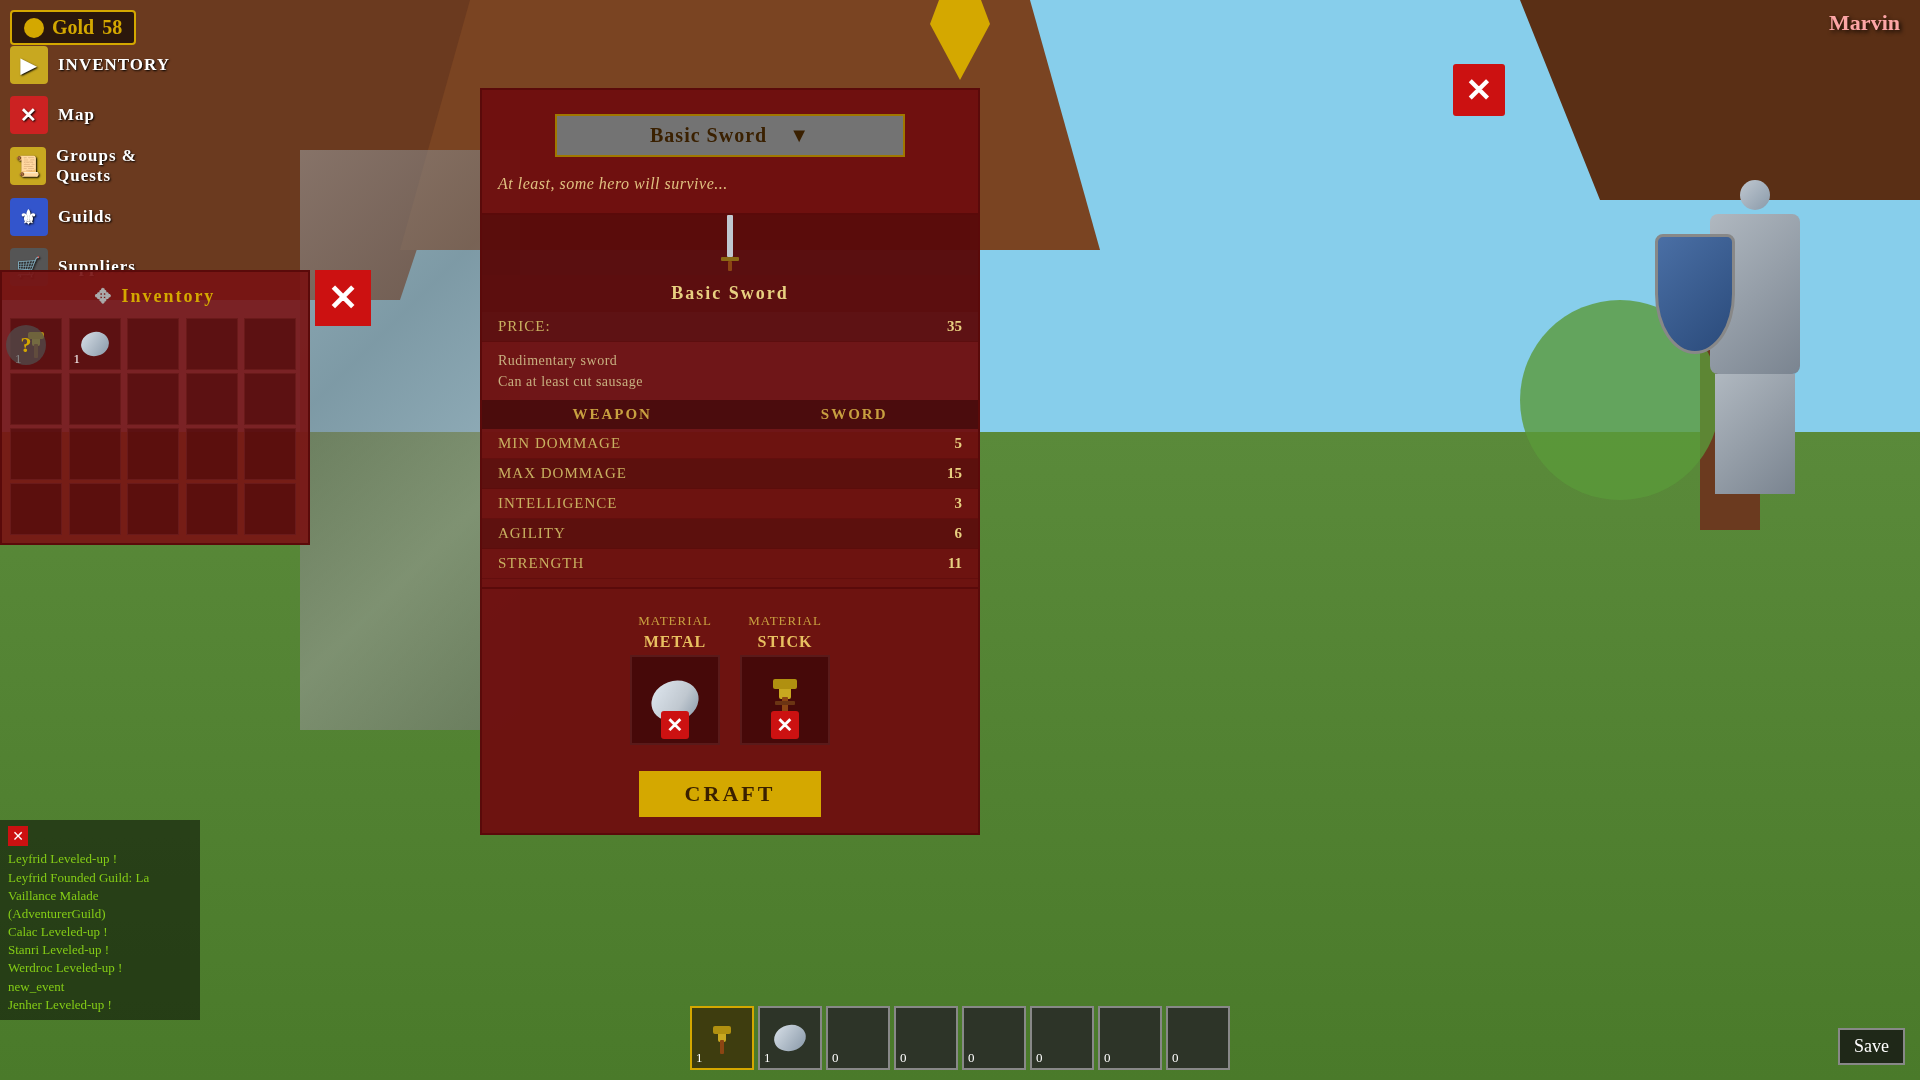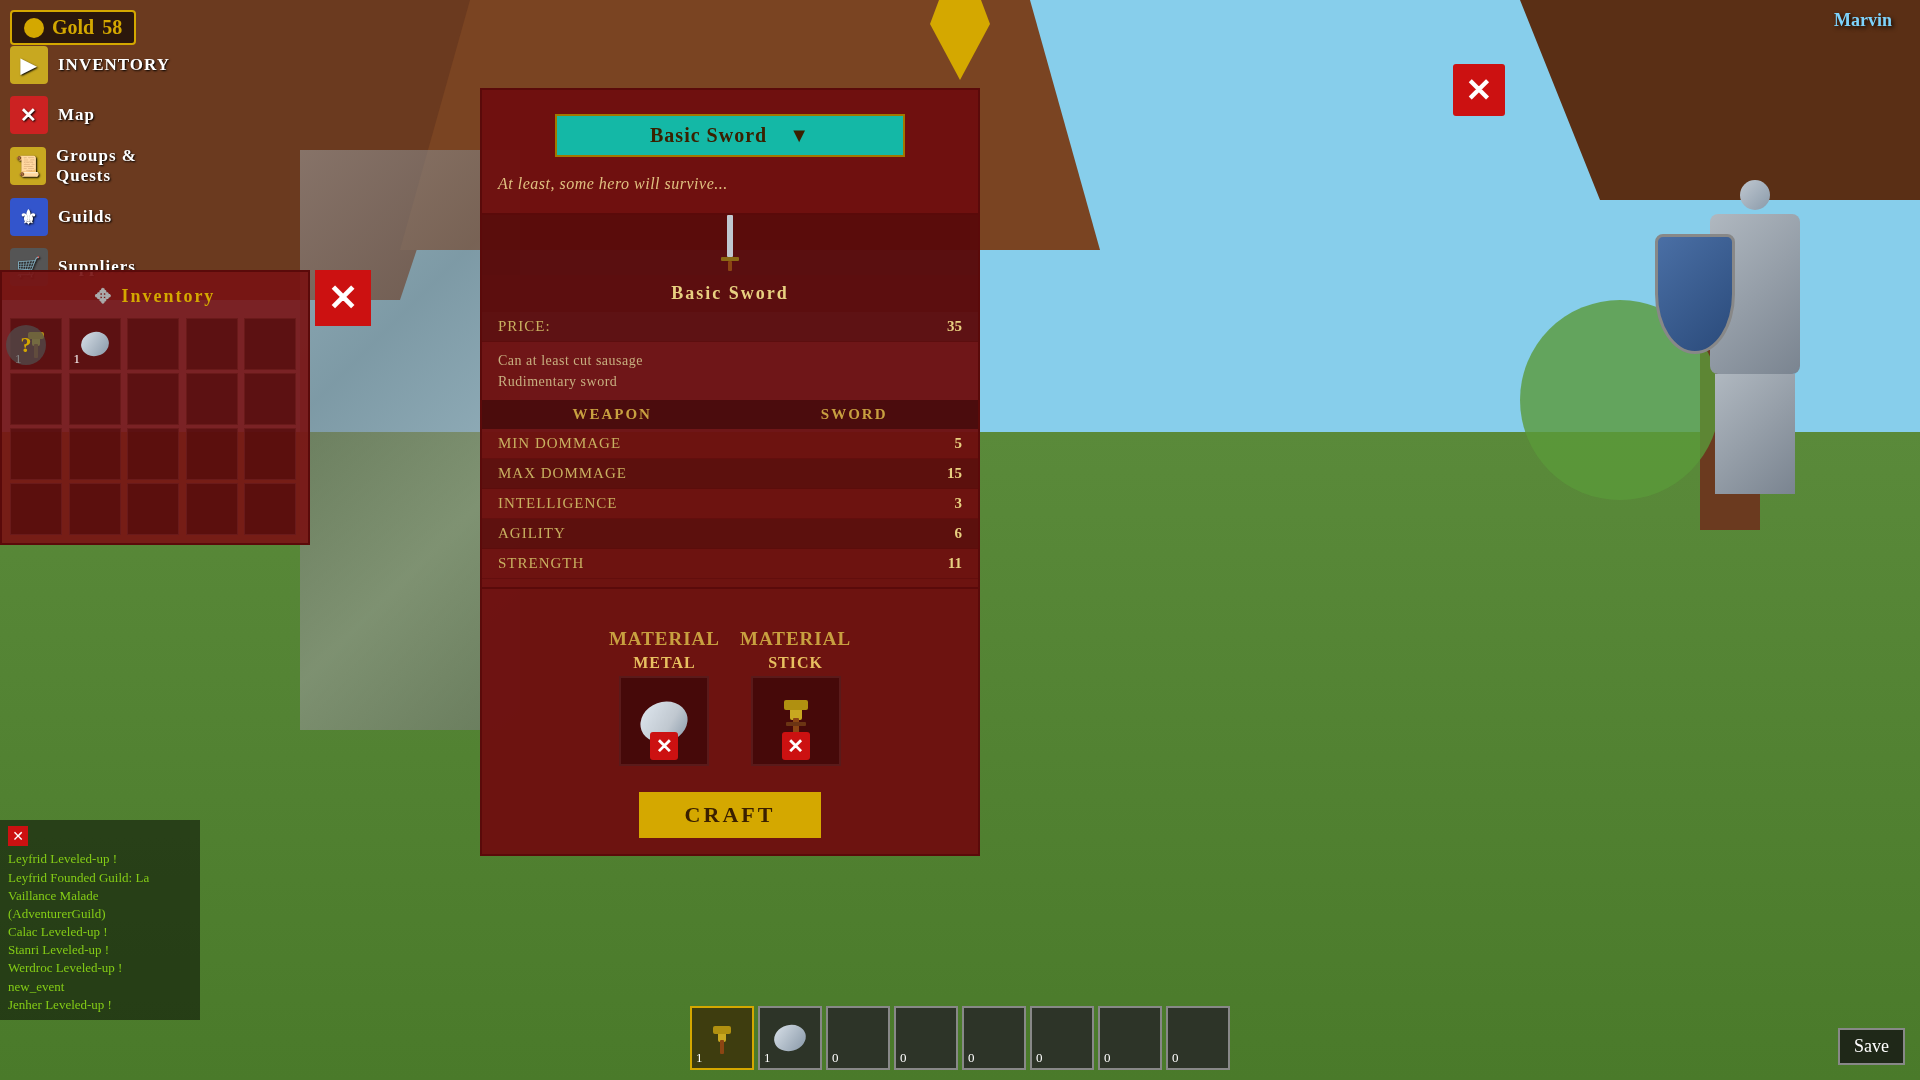--- a/index.html
+++ b/index.html
@@ -71,23 +71,23 @@
     }
     .gold-icon {
       width: 20px; height: 20px;
       background: #d4a800;
       border-radius: 50%;
     }
 
     
     .player-name {
       position: absolute;
-      top: 10px; right: 28px;
-      color: #7dd3fc;
-      font-size: 18px;
+      top: 10px; right: 20px;
+      color: #fca5a5;
+      font-size: 22px;
       font-weight: bold;
       z-index: 100;
       text-shadow: 2px 2px 4px rgba(0,0,0,0.8);
     }
 
     
     .save-button {
       position: absolute;
       bottom: 15px; right: 15px;
       background: rgba(20,20,20,0.8);
@@ -182,21 +182,21 @@
       border: 2px solid #5a0a0a;
       z-index: 70;
       padding: 0;
     }
 
     
     .item-selector {
       margin: 12px auto;
       display: block;
       width: 350px;
-      background: #14b8a6;
+      background: #737373;
       border: 2px solid #a07800;
       color: #3a2000;
       font-size: 20px;
       font-weight: bold;
       font-family: 'Georgia', serif;
       padding: 8px 16px;
       text-align: center;
       letter-spacing: 1px;
       cursor: pointer;
     }
@@ -283,25 +283,24 @@
       margin-top: 8px;
     }
     .material-slot {
       display: flex;
       flex-direction: column;
       align-items: center;
       gap: 4px;
     }
     .material-label {
       color: #c8a040;
-      font-size: 19px;
-      font-weight: bold;
+      font-size: 13px;
+      font-weight: normal;
       letter-spacing: 1px;
       text-transform: uppercase;
-      margin-top: 15px;
     }
     .material-type {
       color: #e8c060;
       font-size: 16px;
       font-weight: bold;
       letter-spacing: 1px;
     }
     .material-box {
       width: 90px; height: 90px;
       background: rgba(60, 8, 8, 0.8);
@@ -565,22 +564,22 @@
   </div>
 
   <div class="item-name-header">Basic Sword</div>
 
   <div class="stats-row">
     <span class="stat-label">Price:</span>
     <span class="stat-value">35</span>
   </div>
 
   <div class="item-description">
+    <div>Rudimentary sword</div>
     <div>Can at least cut sausage</div>
-    <div>Rudimentary sword</div>
   </div>
 
   <div class="category-row">
     <span class="category-label">WEAPON</span>
     <span class="category-label">SWORD</span>
   </div>
 
   <div>
     <div class="stats-row">
       <span class="stat-label">Min Dommage</span>

